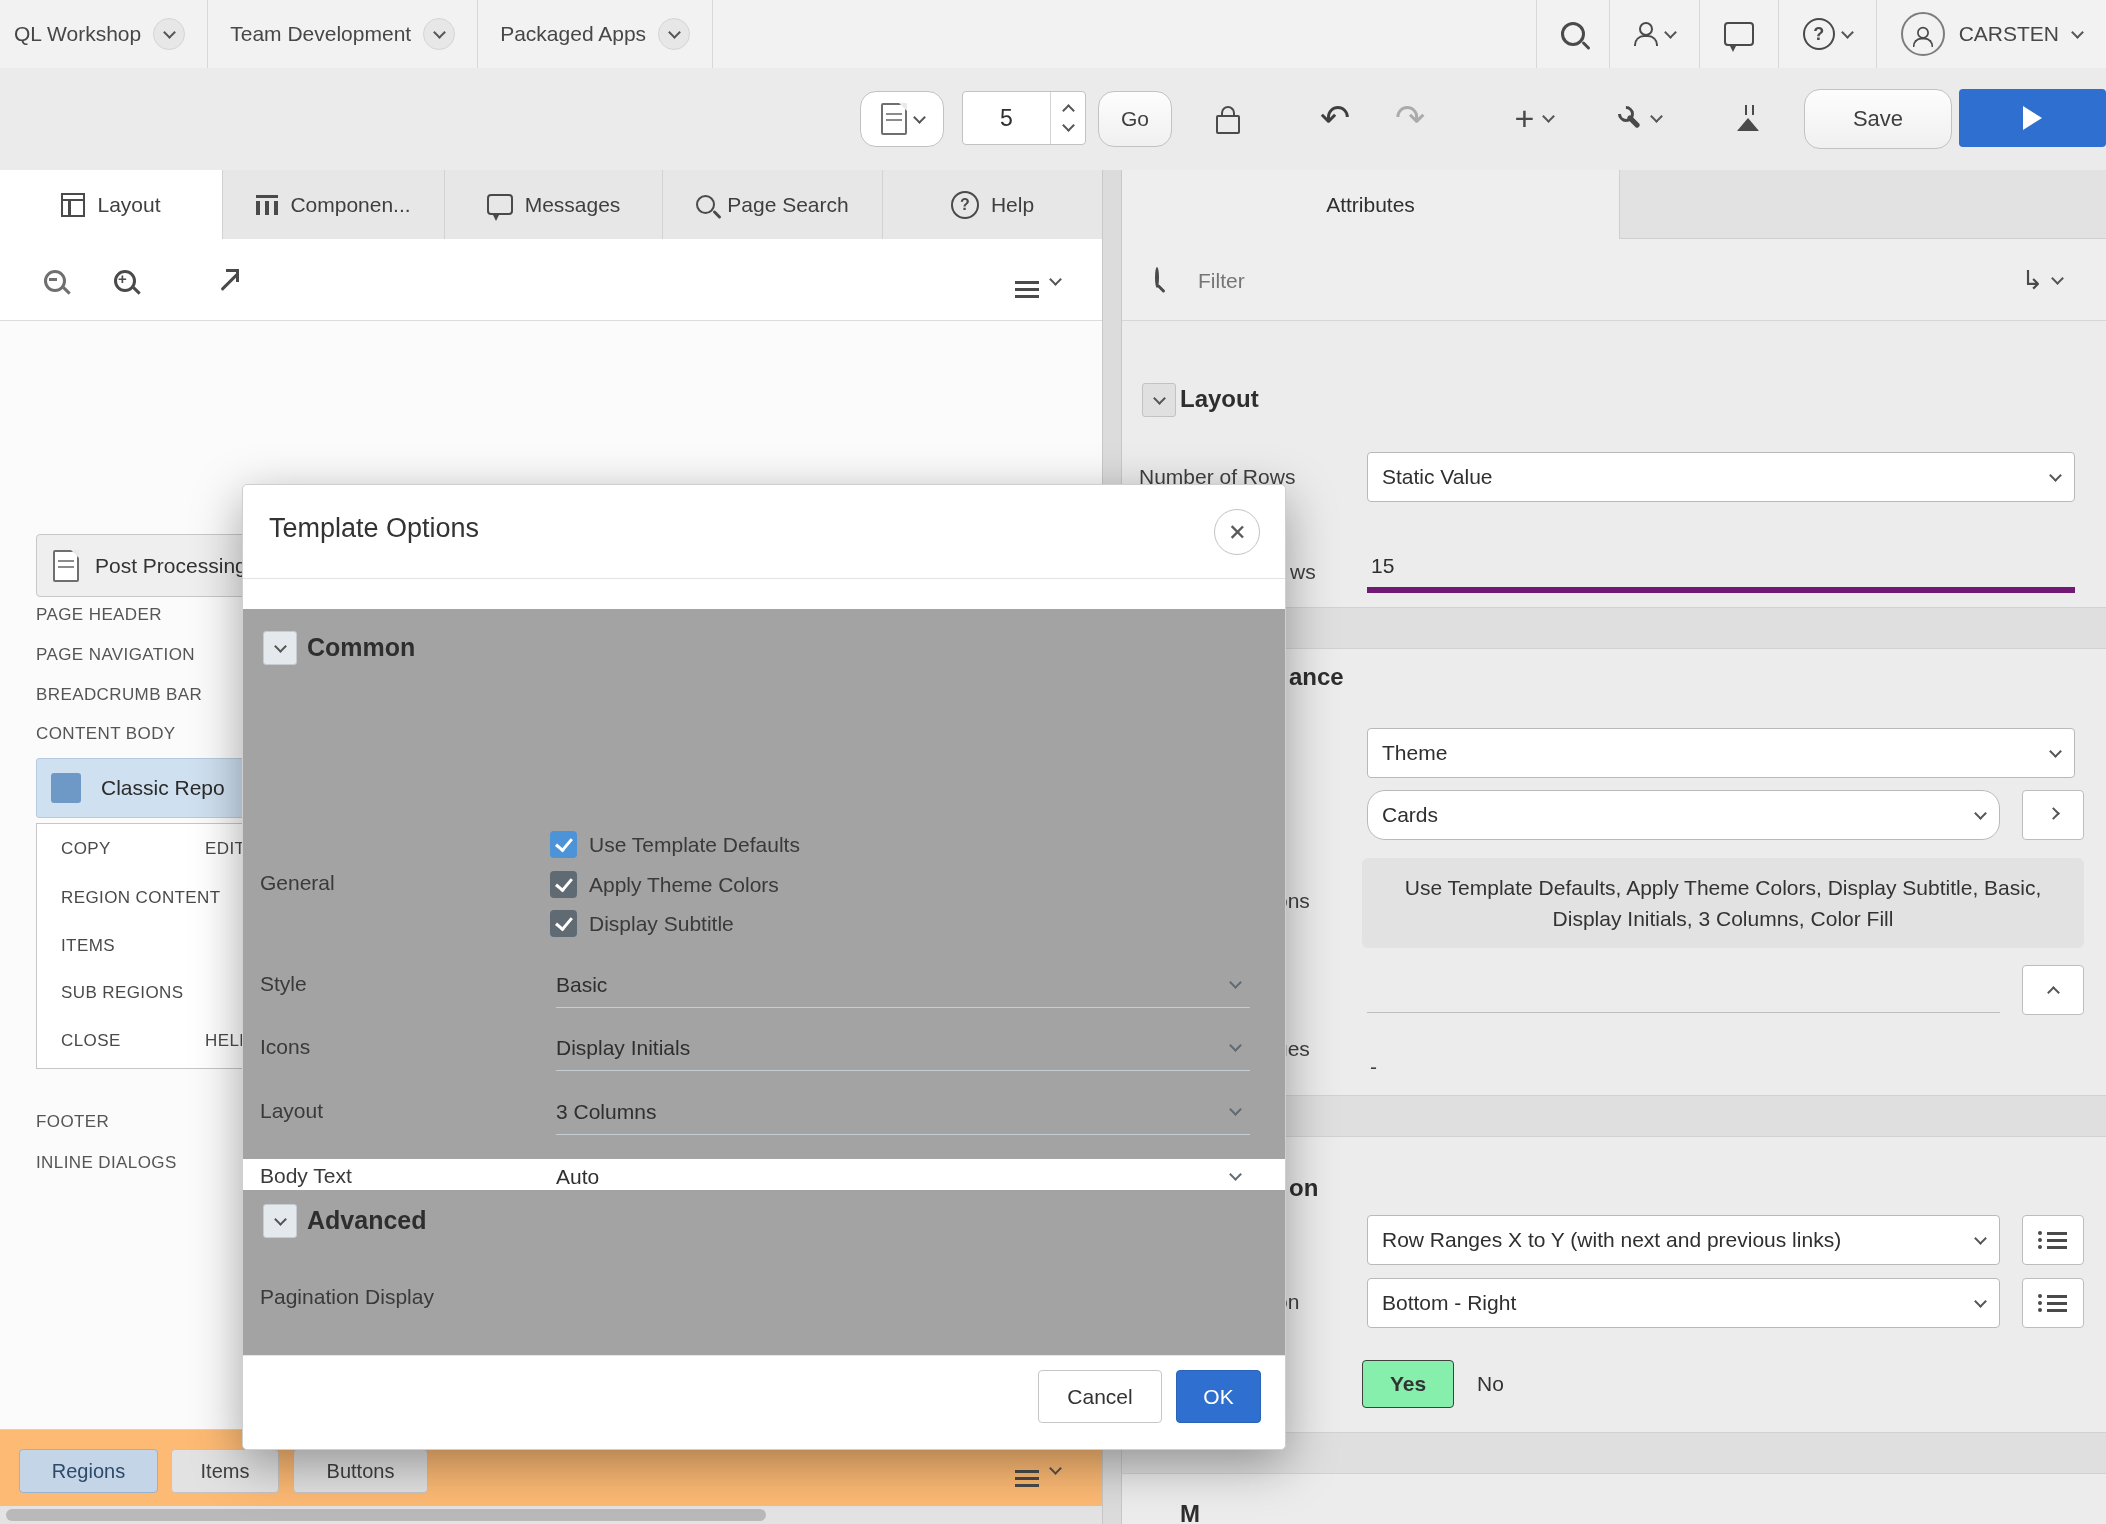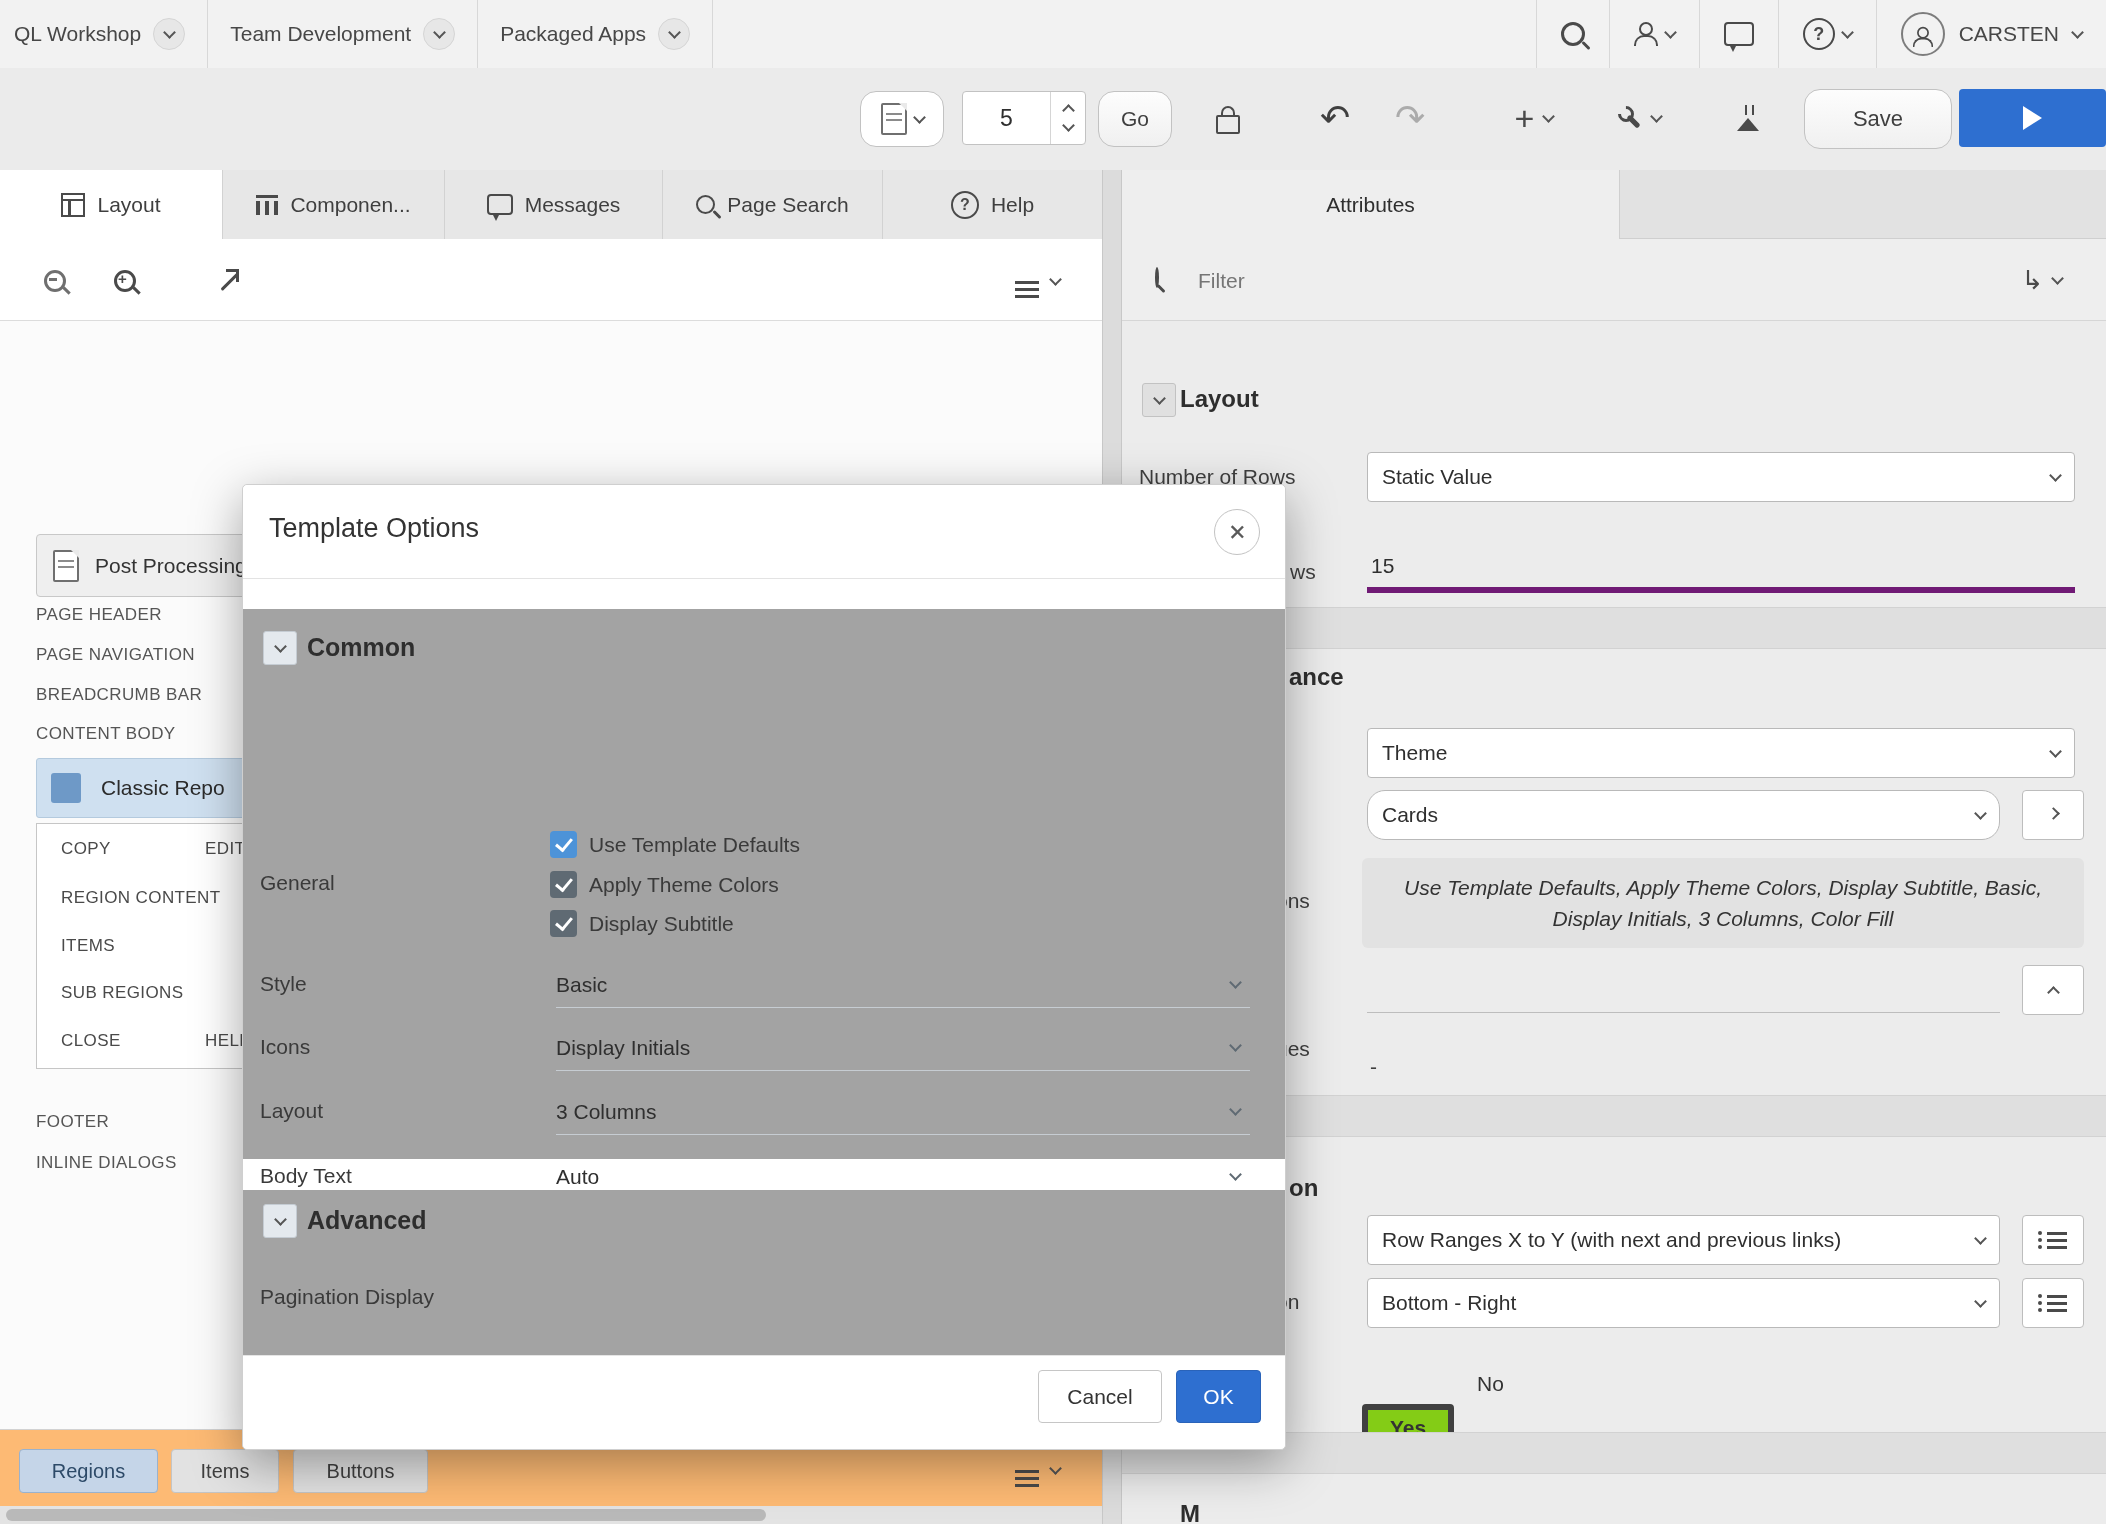--- a/index.html
+++ b/index.html
@@ -372,21 +372,21 @@
       <div class="abs rselect" style="left:245px;top:469px;width:633px;height:50px;border-radius:18px;">
         <span>Cards</span>
         <span class="chev sm"></span>
       </div>
       <div class="abs sqbtn" style="left:900px;top:469px;width:62px;height:50px;">
         <span class="chev sm right"></span>
       </div>
 
       <div class="abs rlabel" style="left:154px;top:568px;">ons</div>
       <div class="abs" style="left:240px;top:537px;width:722px;height:90px;background:#e2e2e2;border-radius:6px;display:flex;align-items:center;justify-content:center;padding:0 18px;box-sizing:border-box;">
-        <span style="font-size:21px;color:#333;text-align:center;line-height:31px;font-style:italic;">Use Template Defaults, Apply Theme Colors, Display Subtitle, Basic, Display Initials, 3 Columns, Color Fill</span>
+        <span style="font-size:21px;color:#333;text-align:center;line-height:31px;">Use Template Defaults, Apply Theme Colors, Display Subtitle, Basic, Display Initials, 3 Columns, Color Fill</span>
       </div>
 
       <div class="abs" style="left:245px;top:644px;width:633px;height:48px;border-bottom:1px solid #bdbdbd;box-sizing:border-box;"></div>
       <div class="abs sqbtn" style="left:900px;top:644px;width:62px;height:50px;">
         <span class="chev sm up"></span>
       </div>
 
       <div class="abs rlabel" style="left:154px;top:716px;">ues</div>
       <div class="abs rlabel" style="left:248px;top:734px;">-</div>
 
@@ -404,21 +404,21 @@
 
       <div class="abs rlabel" style="left:154px;top:969px;">on</div>
       <div class="abs rselect" style="left:245px;top:957px;width:633px;height:50px;">
         <span>Bottom - Right</span>
         <span class="chev sm"></span>
       </div>
       <div class="abs sqbtn" style="left:900px;top:957px;width:62px;height:50px;">
         <span class="icon-list"></span>
       </div>
 
-      <div class="abs" style="left:240px;top:1039px;width:92px;height:48px;background:#84cc16;border:6px solid #404040;border-radius:4px;box-sizing:border-box;display:flex;align-items:center;justify-content:center;font-size:21px;font-weight:bold;color:#333;cursor:pointer;margin-top:44px;">
+      <div class="abs" style="left:240px;top:1039px;width:92px;height:48px;background:#86efac;border:1px solid #404040;border-radius:4px;box-sizing:border-box;display:flex;align-items:center;justify-content:center;font-size:21px;font-weight:bold;color:#333;cursor:pointer;">
         <span>Yes</span>
       </div>
       <div class="abs" style="left:355px;top:1051px;font-size:21px;color:#333;cursor:pointer;">
         <span>No</span>
       </div>
 
       <div class="abs gapband" style="left:0;top:1111px;width:984px;height:40px;"></div>
 
       <div class="abs sectitle" style="left:58px;top:1179px;">M</div>
     </div>

